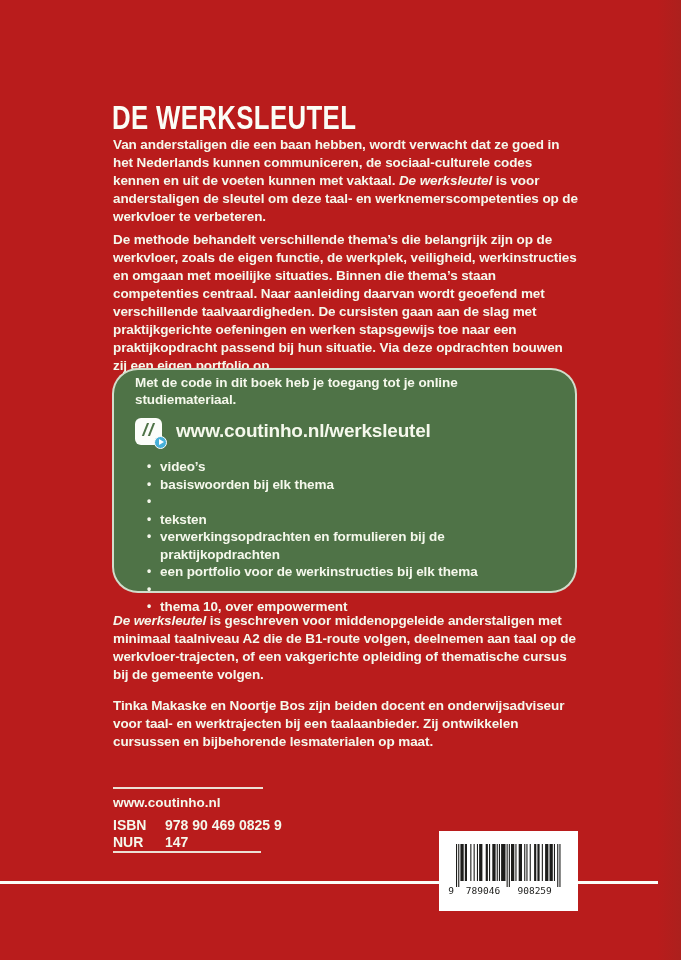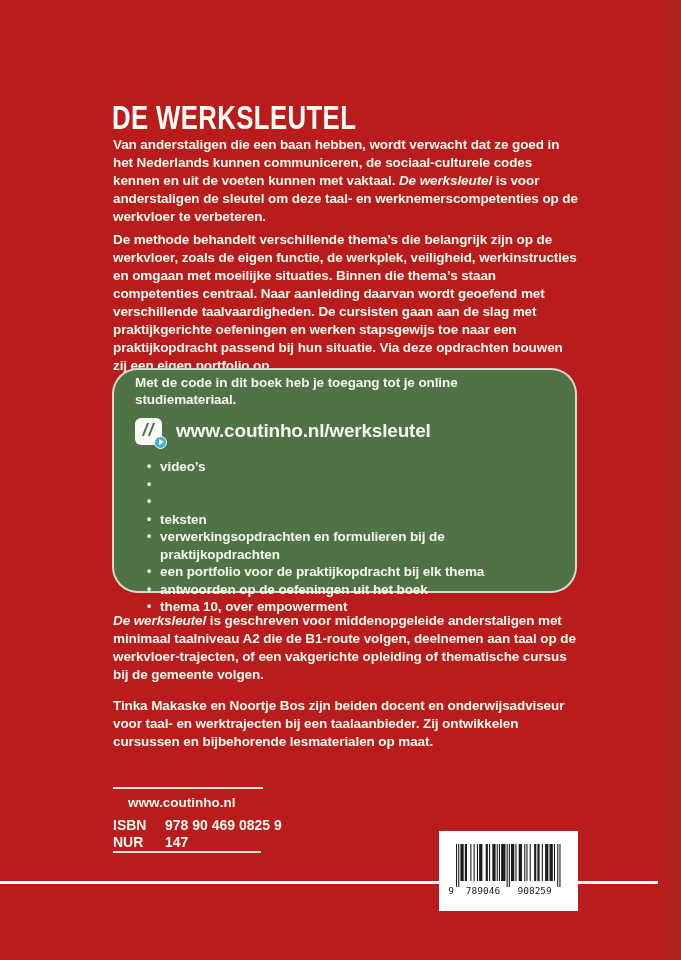--- a/index.html
+++ b/index.html
@@ -71,21 +71,21 @@
   }
   .bullets .dot { font-size:12px; line-height:17.5px; }
 
   .rule {
     position:absolute; left:113px; height:2px;
     background:#f2f6ea; opacity:0.9;
   }
   .rule-1 { top:787px; width:150px; }
   .rule-2 { top:851px; width:148px; }
 
-  .site { position:absolute; left:113px; top:795px; color:#f5f8ec; font-size:13.5px; font-weight:bold;margin-left:15px; }
+  .site { position:absolute; left:113px; top:795px; color:#f5f8ec; font-size:13.5px; font-weight:bold; }
 
   .pubinfo {
     position:absolute; left:113px; top:817px;
     display:grid; grid-template-columns:52px auto; row-gap:1px;
     color:#f5f8ec; font-size:14px; font-weight:bold; line-height:16px;
   }
 
   .full-line {
     position:absolute; left:0; top:881px; width:658px; height:3px;
     background:#fbfdf8;
@@ -125,44 +125,44 @@
     </div>
     <ul class="bullets">
 
         <li>
           <span class="dot">•</span>
           <span>video’s</span>
         </li>
 
         <li>
           <span class="dot">•</span>
+          <span>basiswoorden bij elk thema</span>
         </li>
 
         <li>
           <span class="dot">•</span>
         </li>
 
         <li>
           <span class="dot">•</span>
           <span>teksten</span>
         </li>
 
         <li>
           <span class="dot">•</span>
           <span>verwerkingsopdrachten en formulieren bij de praktijkopdrachten</span>
         </li>
 
         <li>
           <span class="dot">•</span>
-          <span>een portfolio voor de praktijkopdracht bij elk thema</span>
-        </li>
-
-        <li>
-          <span class="dot">•</span>
-          <span>antwoorden op de oefeningen uit het boek</span>
+          <span>een portfolio voor de werkinstructies bij elk thema</span>
+        </li>
+
+        <li>
+          <span class="dot">•</span>
         </li>
 
         <li>
           <span class="dot">•</span>
           <span>thema 10, over empowerment</span>
         </li>
       </ul>
   </div>
 
   <p class="para p3"><span class="it">De werksleutel</span><span> is geschreven voor middenopgeleide anderstaligen met minimaal taalniveau A2 die de B1-route volgen, deelnemen aan taal op de werkvloer-trajecten, of een vakgerichte opleiding of thematische cursus bij de gemeente volgen.</span></p>

